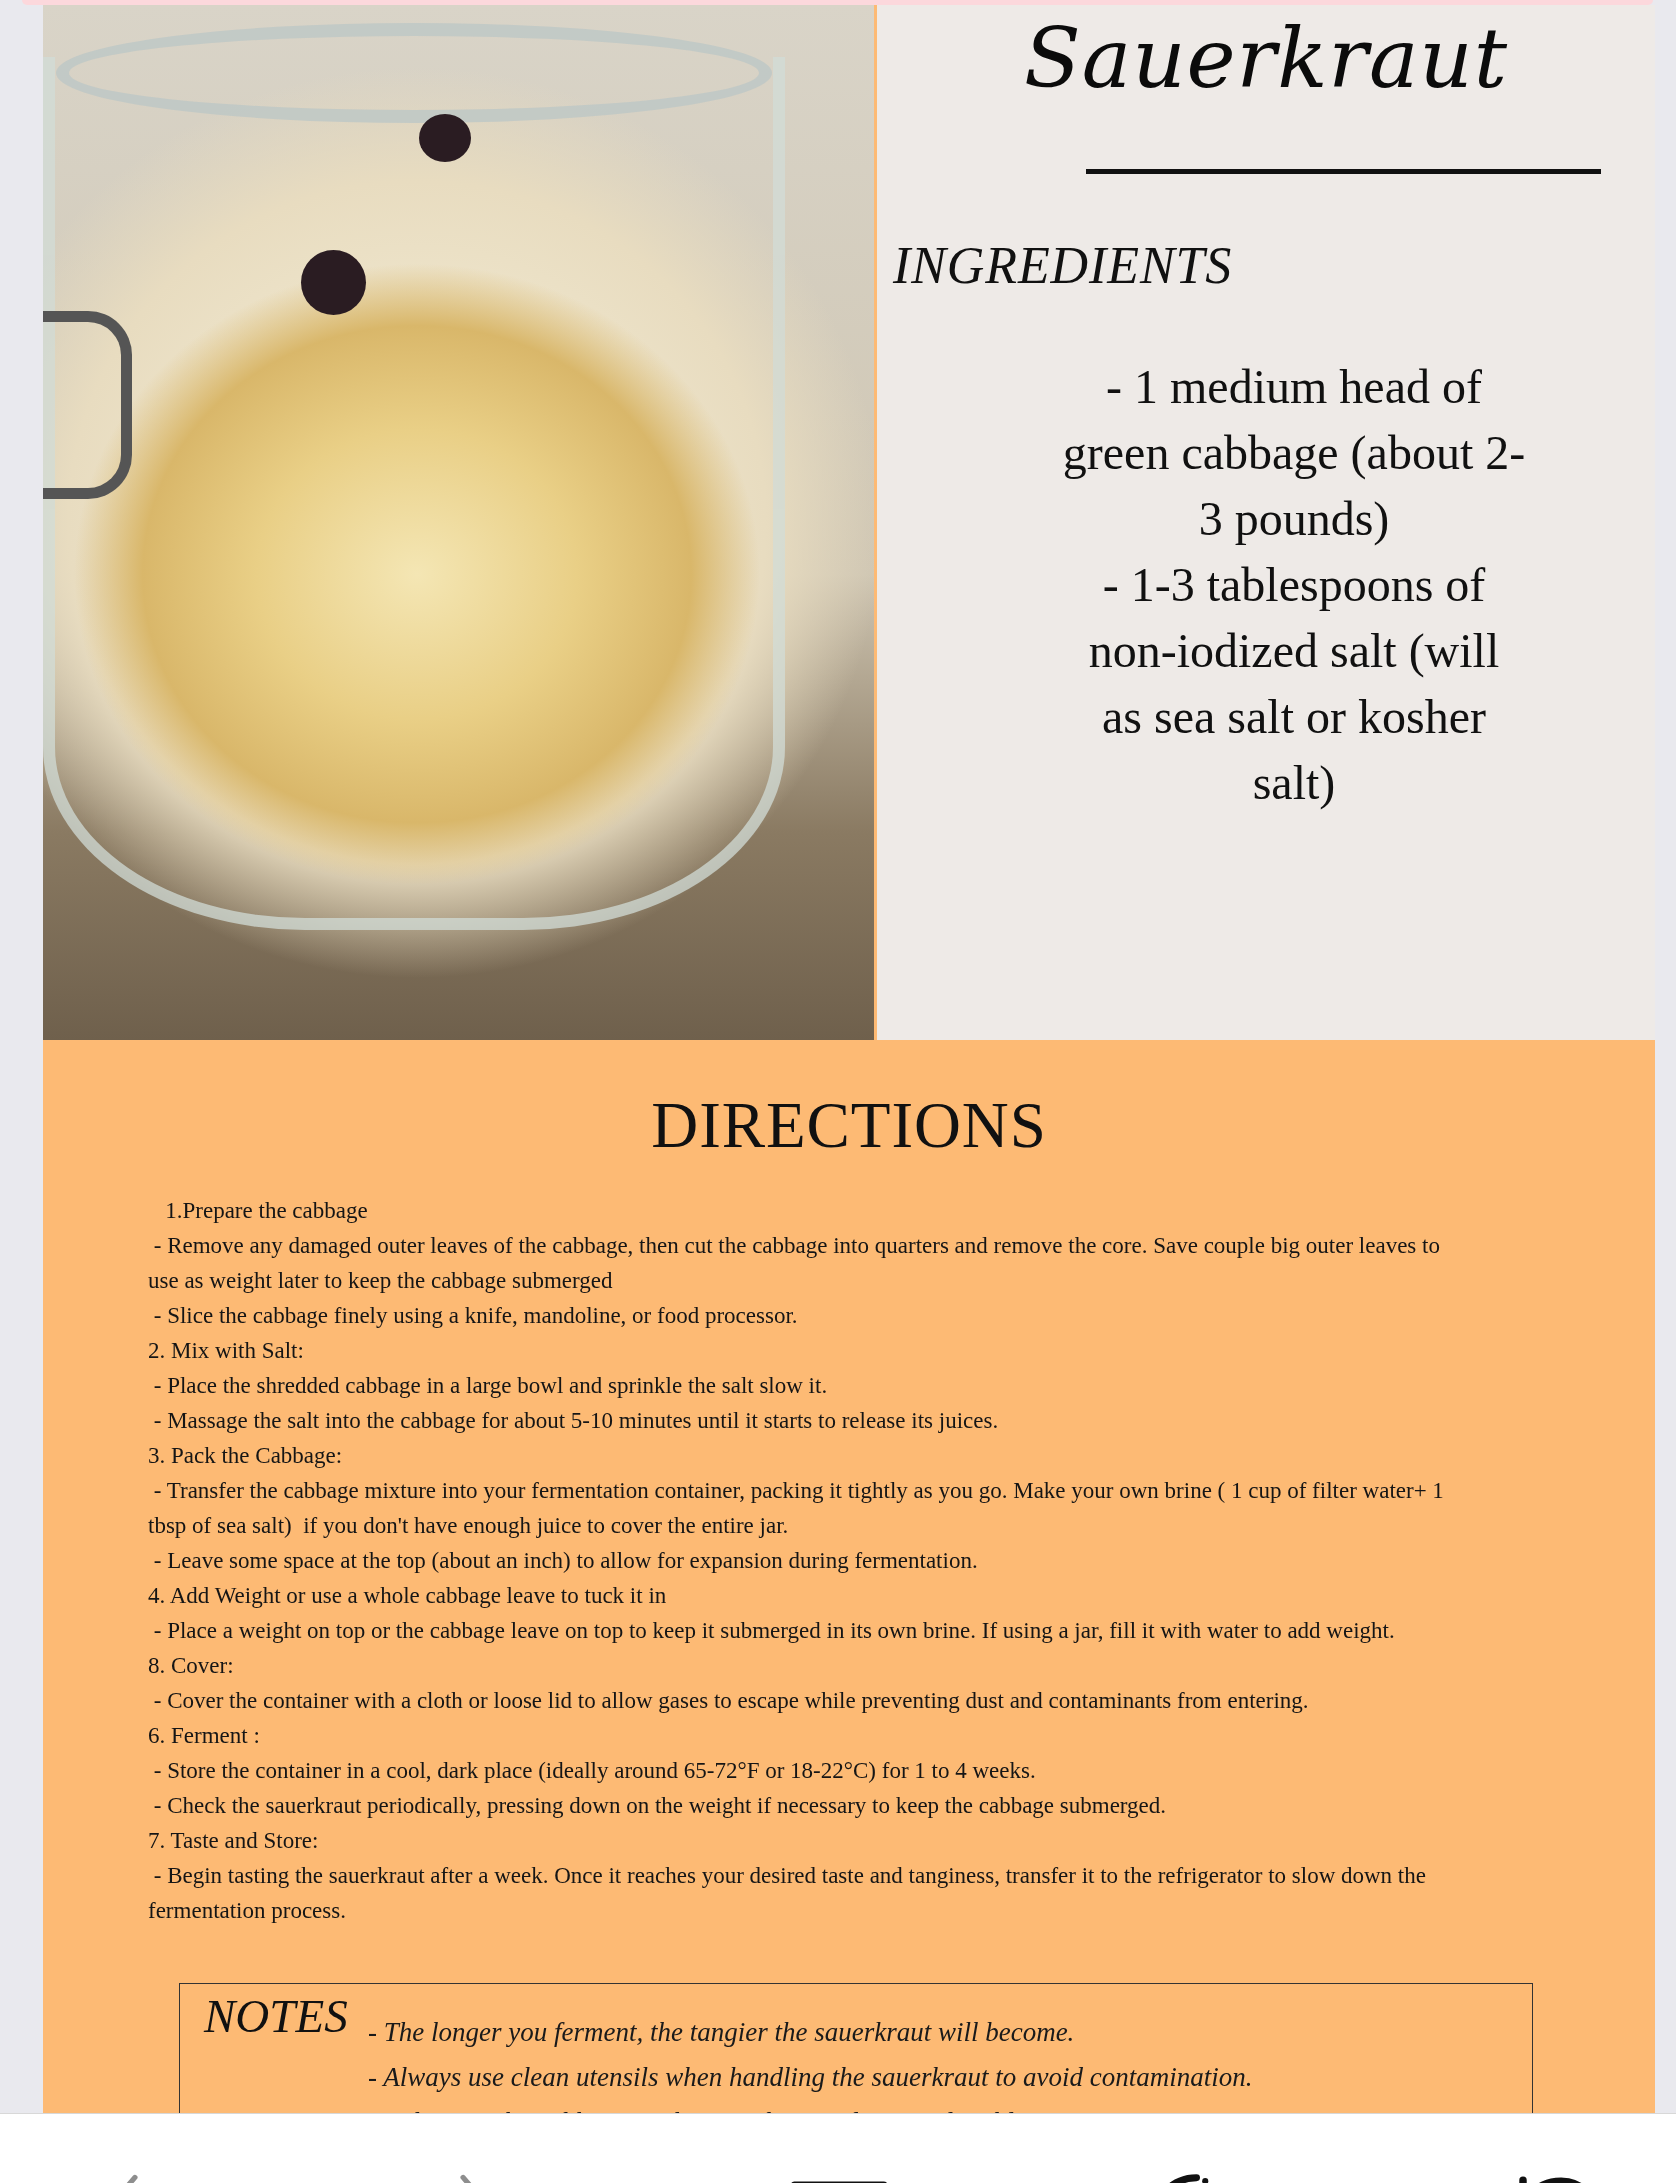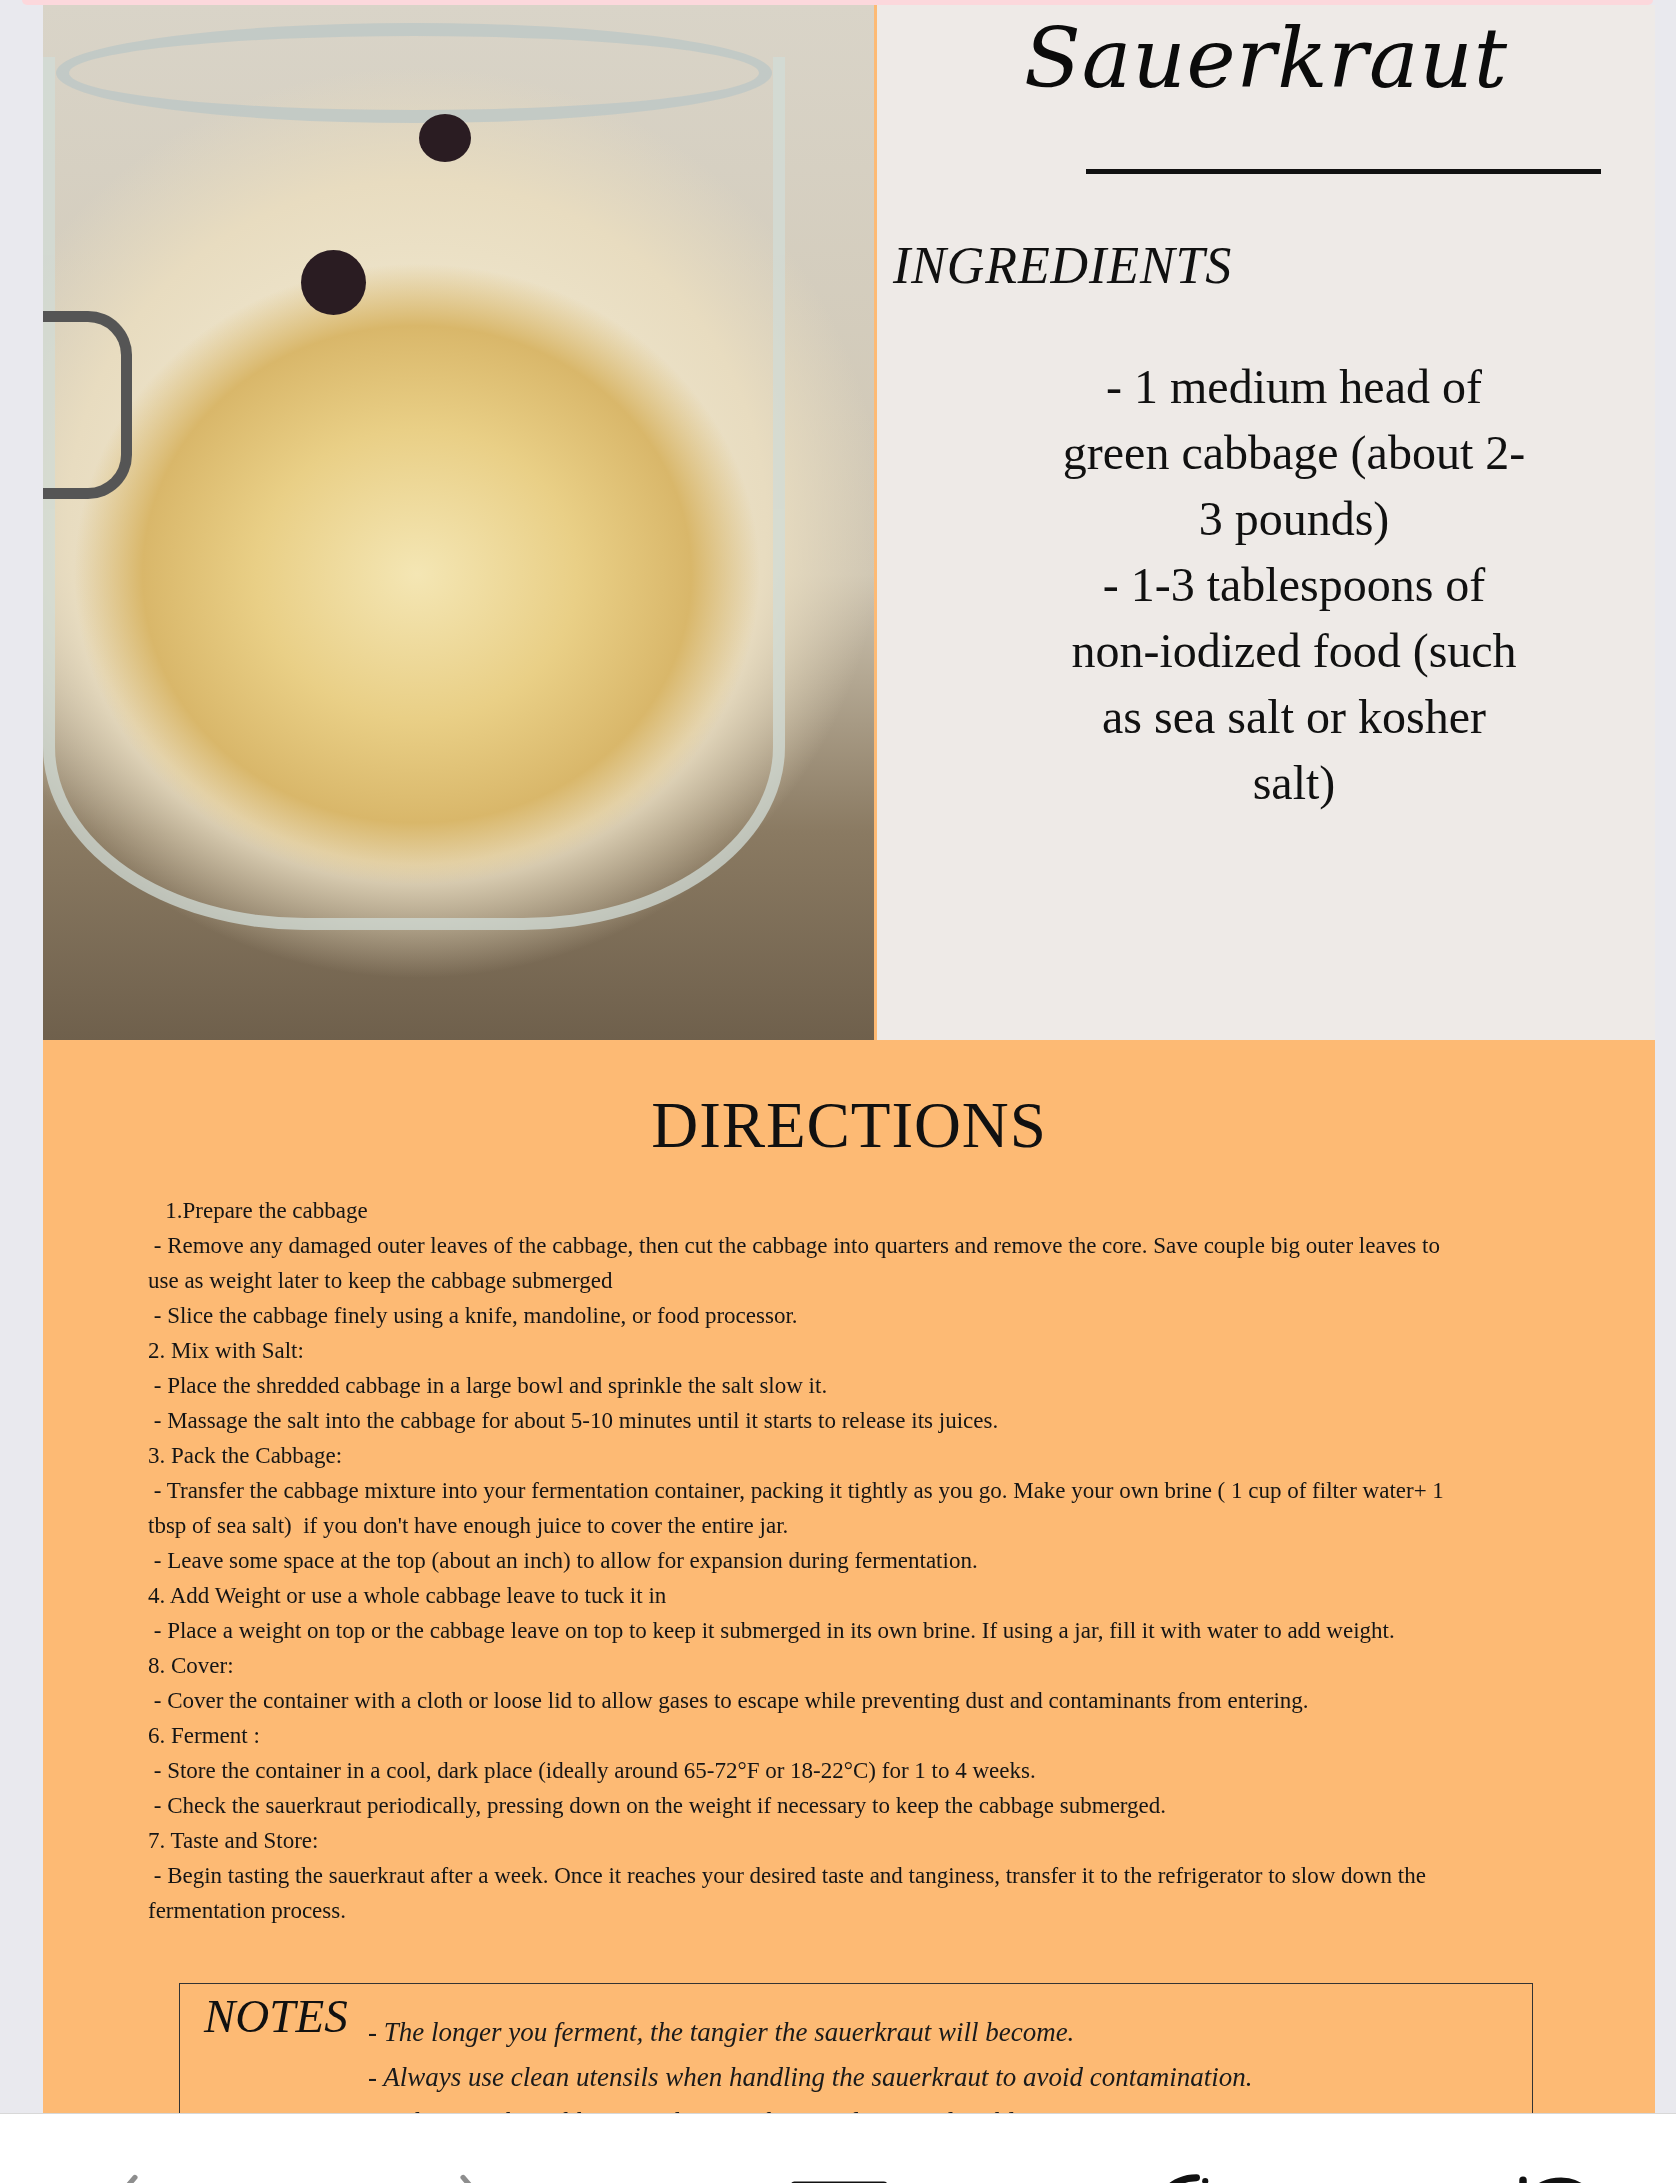--- a/index.html
+++ b/index.html
@@ -110,21 +110,21 @@
 
     <div class="panel">
       <div class="title">Sauerkraut</div>
       <div class="title-rule"></div>
       <div class="ingredients-heading">INGREDIENTS</div>
       <div class="ingredients">
         <span class="line">- 1 medium head of</span>
         <span class="line">green cabbage (about 2-</span>
         <span class="line">3 pounds)</span>
         <span class="line">- 1-3 tablespoons of</span>
-        <span class="line">non-iodized food (such</span>
+        <span class="line">non-iodized salt (will</span>
         <span class="line">as sea salt or kosher</span>
         <span class="line">salt)</span>
       </div>
     </div>
   </div>
 
   <div class="directions-heading">DIRECTIONS</div>
 
   <div class="directions">
     <span class="row">   1.Prepare the cabbage</span>

